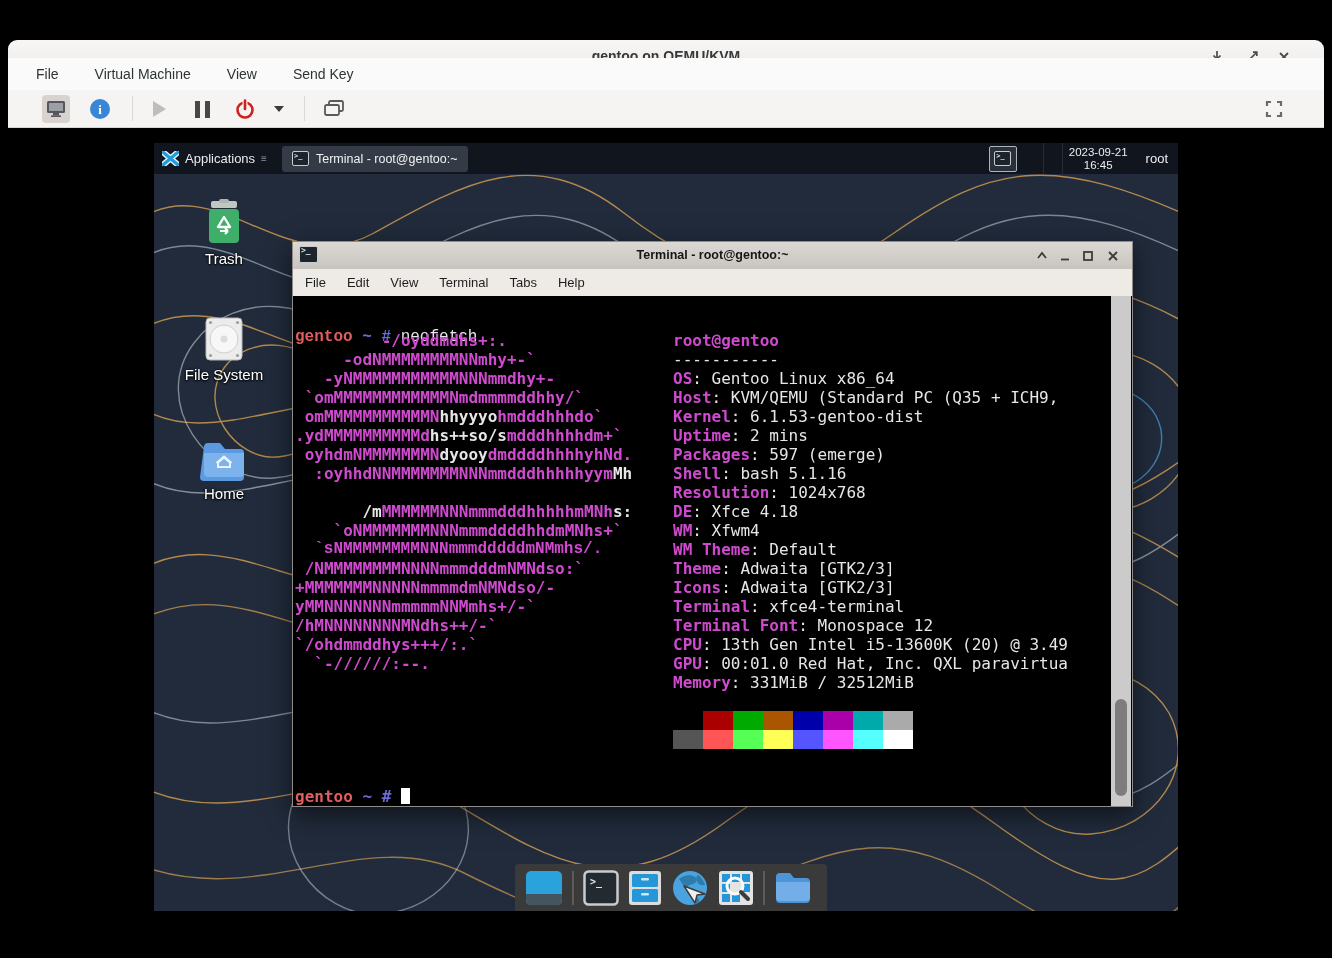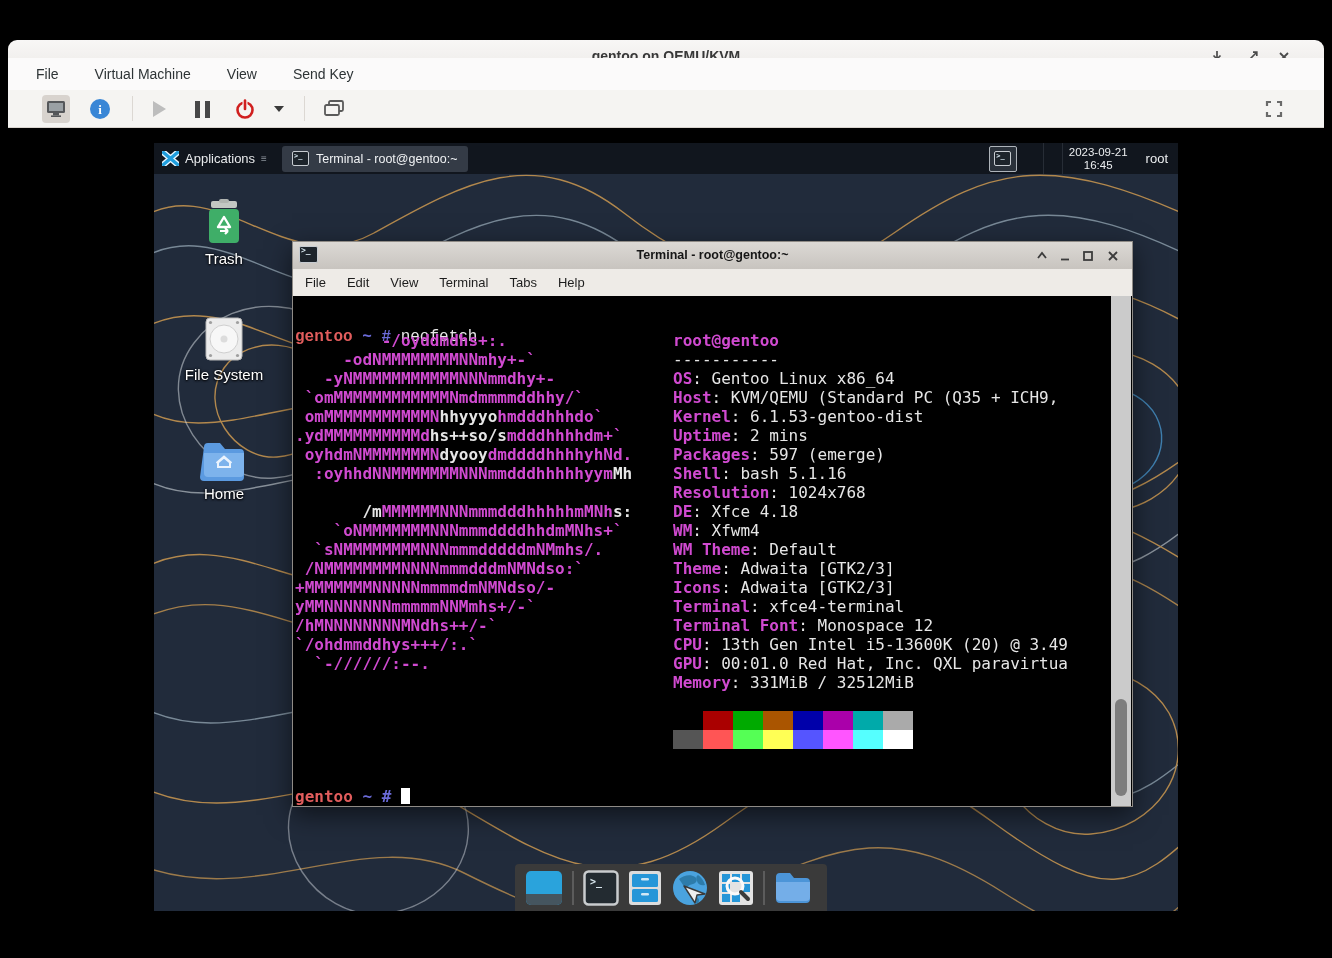--- a/index.html
+++ b/index.html
@@ -269,21 +269,21 @@
               <div class="tline" style="top: 35px;"><span class="c-mag b">         -/oyddmdhs+:.</span></div>
               <div class="tline" style="top: 54px;"><span class="c-mag b">     -odNMMMMMMMMNNmhy+-`</span></div>
               <div class="tline" style="top: 73px;"><span class="c-mag b">   -yNMMMMMMMMMMMNNNmmdhy+-</span></div>
               <div class="tline" style="top: 92px;"><span class="c-mag b"> `omMMMMMMMMMMMMNmdmmmmddhhy/`</span></div>
               <div class="tline" style="top: 111px;"><span class="c-mag b"> omMMMMMMMMMMMN</span><span class="c-fg b">hhyyyo</span><span class="c-mag b">hmdddhhhdo`</span></div>
               <div class="tline" style="top: 130px;"><span class="c-mag b">.ydMMMMMMMMMMd</span><span class="c-fg b">hs++so/s</span><span class="c-mag b">mdddhhhhdm+`</span></div>
               <div class="tline" style="top: 149px;"><span class="c-mag b"> oyhdmNMMMMMMMN</span><span class="c-fg b">dyooy</span><span class="c-mag b">dmddddhhhhyhNd.</span></div>
               <div class="tline" style="top: 168px;"><span class="c-mag b">  :oyhhdNNMMMMMMMNNNmmdddhhhhhyym</span><span class="c-fg b">Mh</span></div>
               <div class="tline" style="top: 206px;"><span class="c-mag b">       </span><span class="c-fg b">/m</span><span class="c-mag b">MMMMMMNNNmmmdddhhhhhmMNh</span><span class="c-fg b">s:</span></div>
               <div class="tline" style="top: 225px;"><span class="c-mag b">    `oNMMMMMMMNNNmmmddddhhdmMNhs+`</span></div>
-              <div class="tline" style="top: 244px;"><span class="c-mag b">  `sNMMMMMMMMNNNmmmdddddmNMmhs/.</span></div>
+              <div class="tline" style="top: 244px; font-family: Liberation Mono, monospace;"><span class="c-mag b">  `sNMMMMMMMMNNNmmmdddddmNMmhs/.</span></div>
               <div class="tline" style="top: 263px;"><span class="c-mag b"> /NMMMMMMMMNNNNmmmdddmNMNdso:`</span></div>
               <div class="tline" style="top: 282px;"><span class="c-mag b">+MMMMMMMNNNNNmmmmdmNMNdso/-</span></div>
               <div class="tline" style="top: 301px;"><span class="c-mag b">yMMNNNNNNNmmmmmNNMmhs+/-`</span></div>
               <div class="tline" style="top: 320px;"><span class="c-mag b">/hMNNNNNNNNMNdhs++/-`</span></div>
               <div class="tline" style="top: 339px;"><span class="c-mag b">`/ohdmmddhys+++/:.`</span></div>
               <div class="tline" style="top: 358px;"><span class="c-mag b">  `-//////:--.</span></div>
               <div class="tline" style="top: 35px; left: 378px;"><span class="c-mag b">root@gentoo</span></div>
               <div class="tline" style="top: 54px; left: 378px;"><span class="c-fg">-----------</span></div>
               <div class="tline" style="top: 73px; left: 378px;"><span class="c-mag b">OS</span><span class="c-fg">: Gentoo Linux x86_64</span></div>
               <div class="tline" style="top: 92px; left: 378px;"><span class="c-mag b">Host</span><span class="c-fg">: KVM/QEMU (Standard PC (Q35 + ICH9,</span></div>

